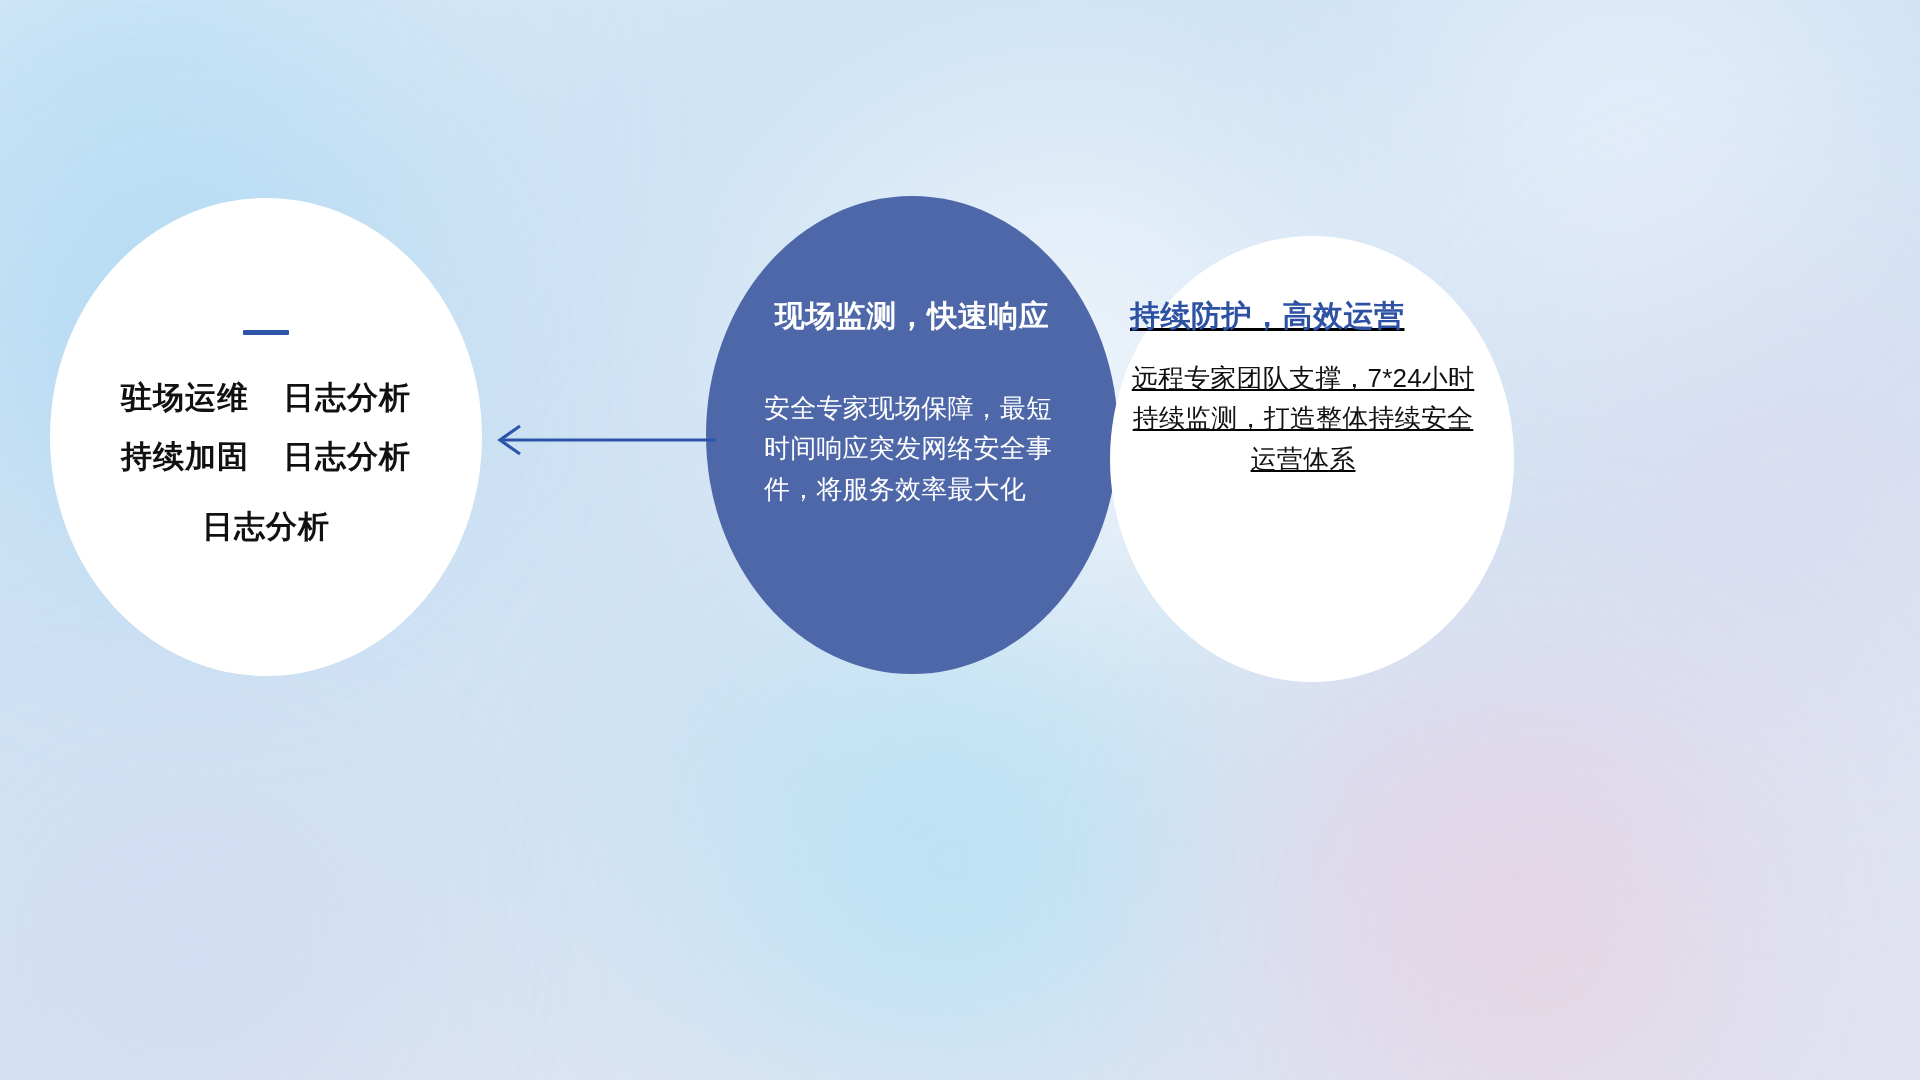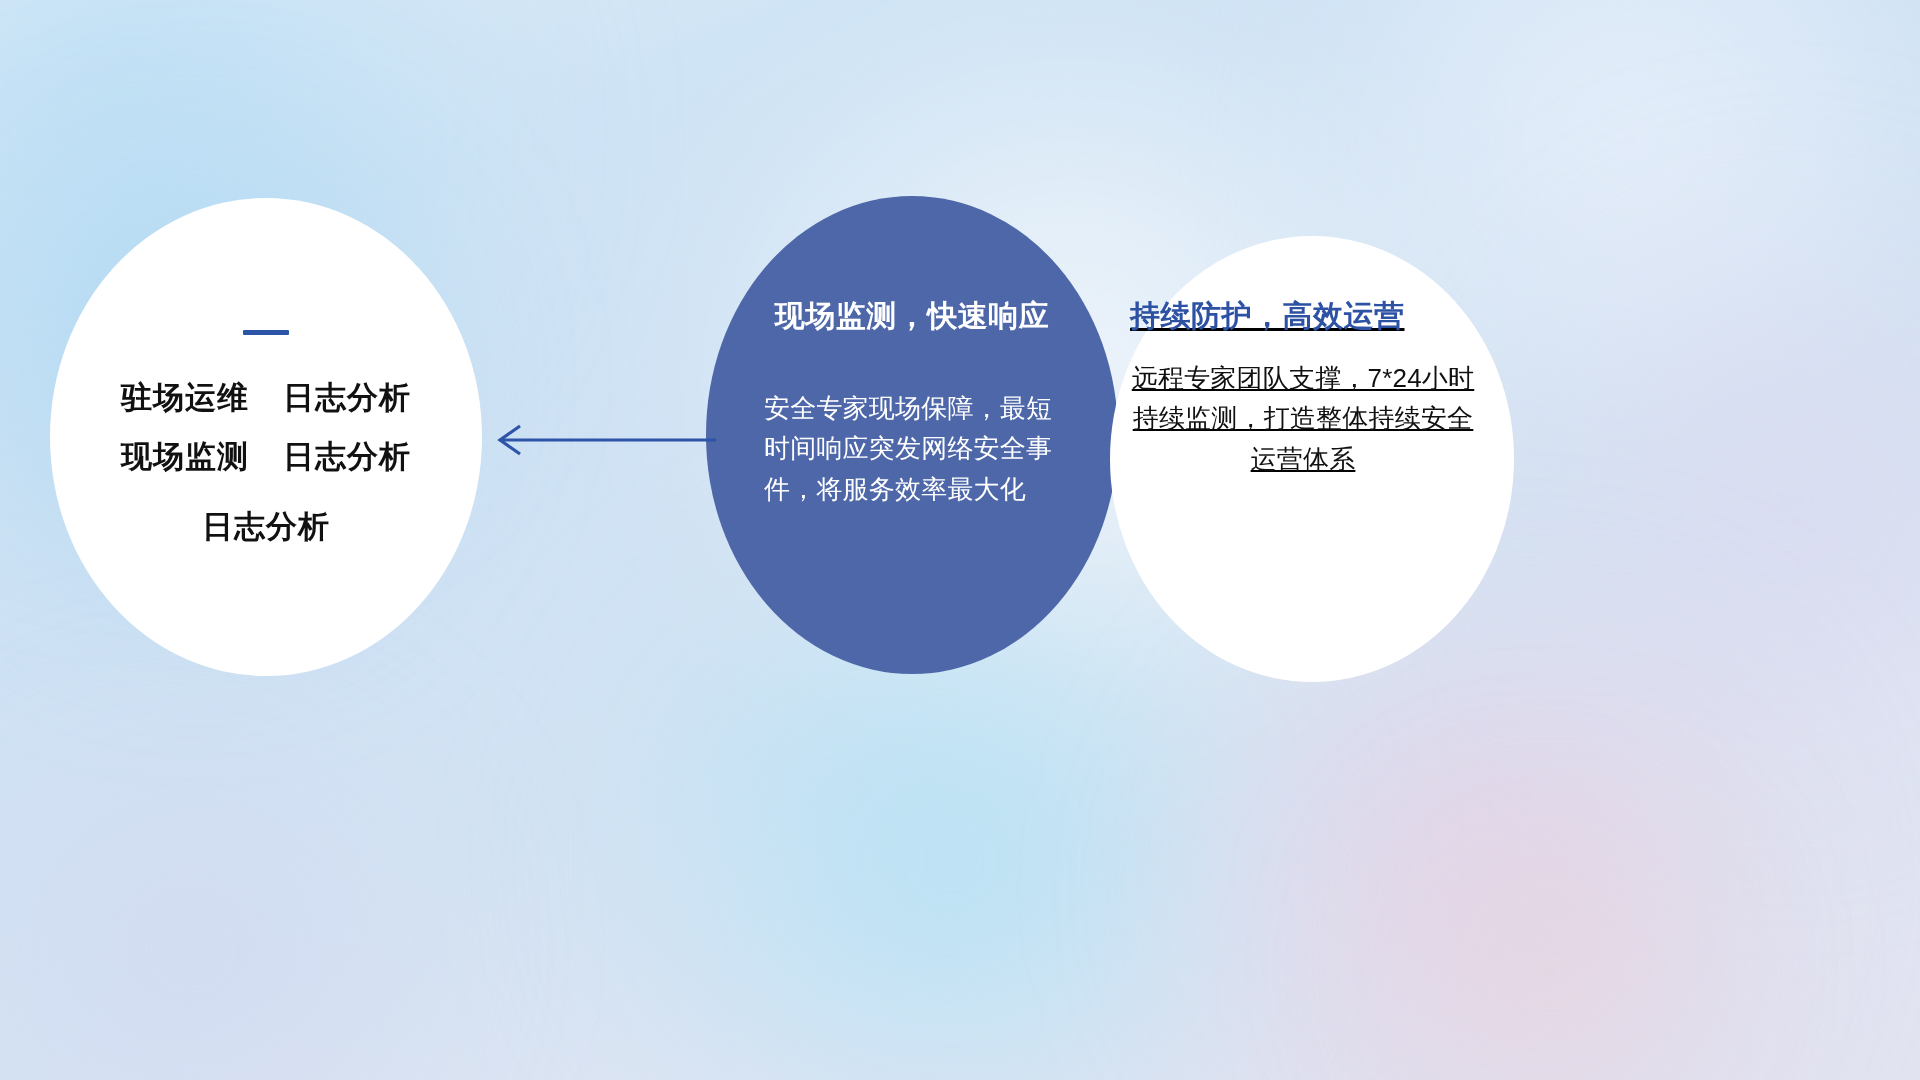--- a/index.html
+++ b/index.html
@@ -158,21 +158,21 @@
 
   <div class="circle" id="circle-left">
     <div class="left-inner">
       <div class="dash"></div>
       <div class="left-lines">
         <div class="left-row">
           <span class="left-kw">驻场运维</span>
           <span class="left-kw">日志分析</span>
         </div>
         <div class="left-row">
-          <span class="left-kw">现场监测</span>
+          <span class="left-kw">持续加固</span>
           <span class="left-kw">日志分析</span>
         </div>
         <div class="left-row left-row-single">
           <span class="left-kw">日志分析</span>
         </div>
       </div>
     </div>
   </div>
 
   <div class="circle" id="circle-middle">

